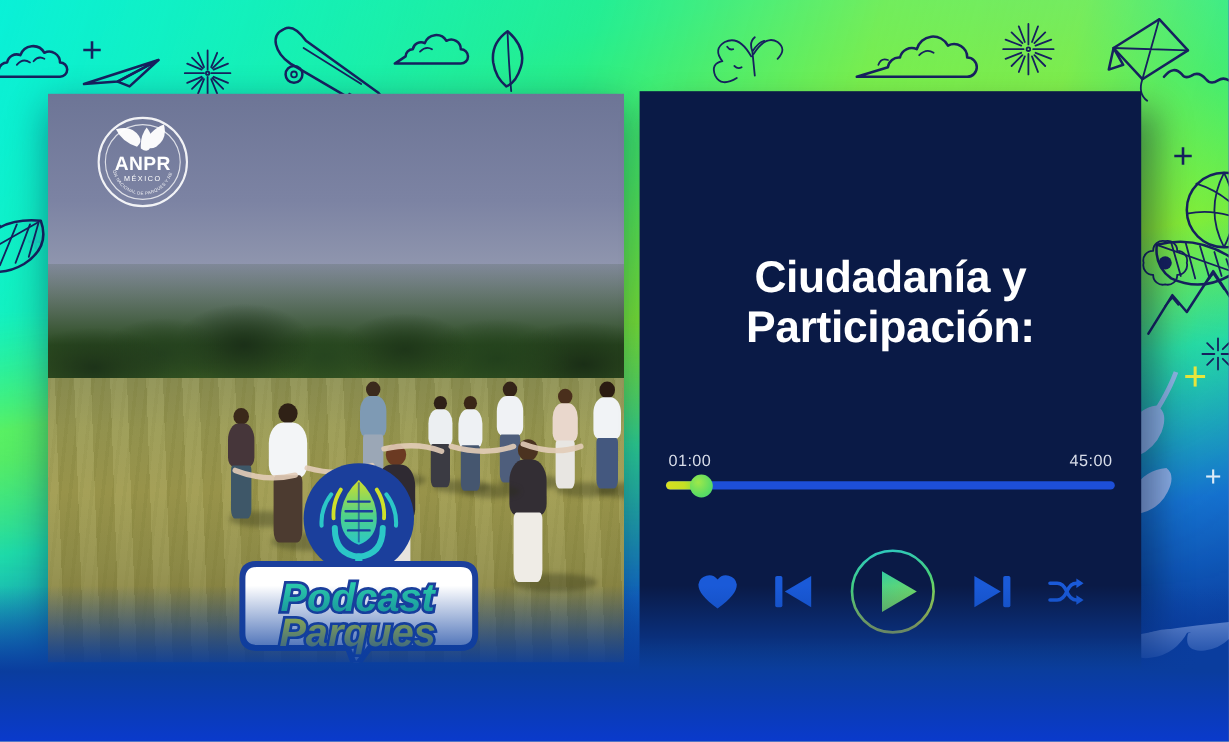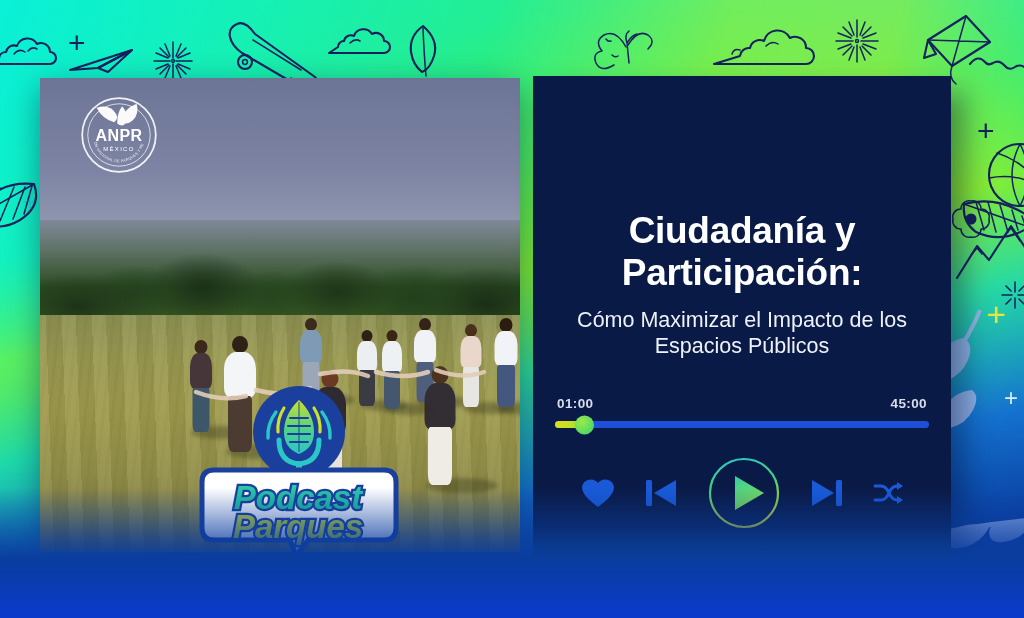--- a/index.html
+++ b/index.html
@@ -160,21 +160,21 @@
     color: #eef1f8;
     font-size: 21.5px;
     font-weight: normal;
     line-height: 1.25;
     margin-top: 13px;
     white-space: pre-line;
   }
 
   
   #progress-area {
-    position: absolute; left: 22px; right: 22px; top: 320px; font-weight: bold;
+    position: absolute; left: 22px; right: 22px; top: 300px;
   }
   .time-row {
     display: flex; justify-content: space-between; align-items: baseline;
     color: #d8dde9; font-size: 13.5px; letter-spacing: 0.4px;
     padding: 0 2px 10px 2px;
   }
   #progress-track {
     position: relative;
     height: 7px;
     border-radius: 4px;
@@ -509,22 +509,20 @@
         <text x="110" y="160" text-anchor="middle" font-family="Liberation Sans, sans-serif" font-size="33" font-weight="bold" font-style="italic" fill="#cfe02a" stroke="#1b3f9c" stroke-width="4.5" paint-order="stroke">Parques</text>
       </svg>
     </div>
   </div>
 
   <div id="player-card">
 
     <div class="title-block">
       <div id="episode-title">Ciudadanía y
 Participación:</div>
-      <div id="episode-subtitle">Cómo Maximizar el Impacto de los
-Espacios Públicos</div>
     </div>
 
     <div id="progress-area">
       <div class="time-row">
         <span>01:00</span>
         <span>45:00</span>
       </div>
       <div id="progress-track">
         <div id="progress-fill" style="width: 8%;"></div>
         <div id="progress-thumb" style="left: 8%;"></div>

